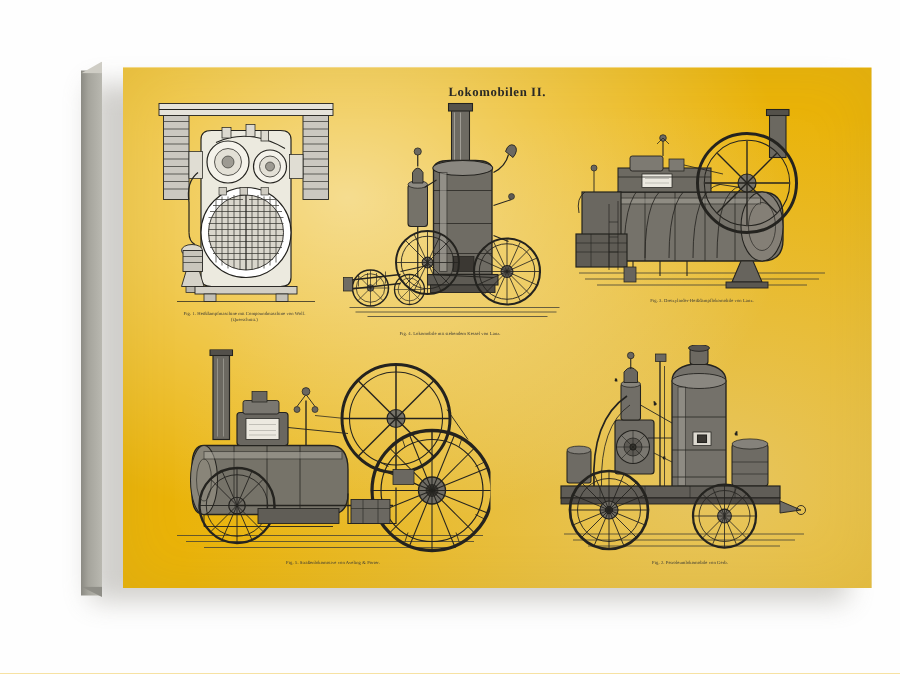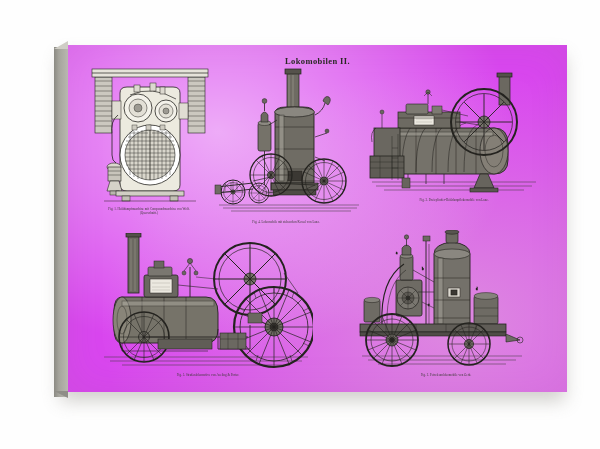--- a/index.html
+++ b/index.html
@@ -41,23 +41,23 @@
   .canvas-bottom-bevel{
     position:absolute;
     left:54px;top:391px;
     width:14px;height:7px;
     background:#8f8e87;
     clip-path:polygon(0 0,100% 0,100% 100%);
   }
   
   .canvas-face{
     position:absolute;
-    left:68px;top:45px;
+    left:82px;top:45px;
     width:499px;height:347px;
-    background:#d946ef;
+    background:#eab308;
     box-shadow:inset 0 0 40px rgba(120,115,100,.10);
     overflow:hidden;
   }
   .paper-tone{
     position:absolute;inset:0;
     background:
       radial-gradient(ellipse at 30% 25%, rgba(255,255,255,.55), rgba(255,255,255,0) 60%),
       radial-gradient(ellipse at 78% 80%, rgba(226,220,205,.45), rgba(255,255,255,0) 65%);
     pointer-events:none;
   }

